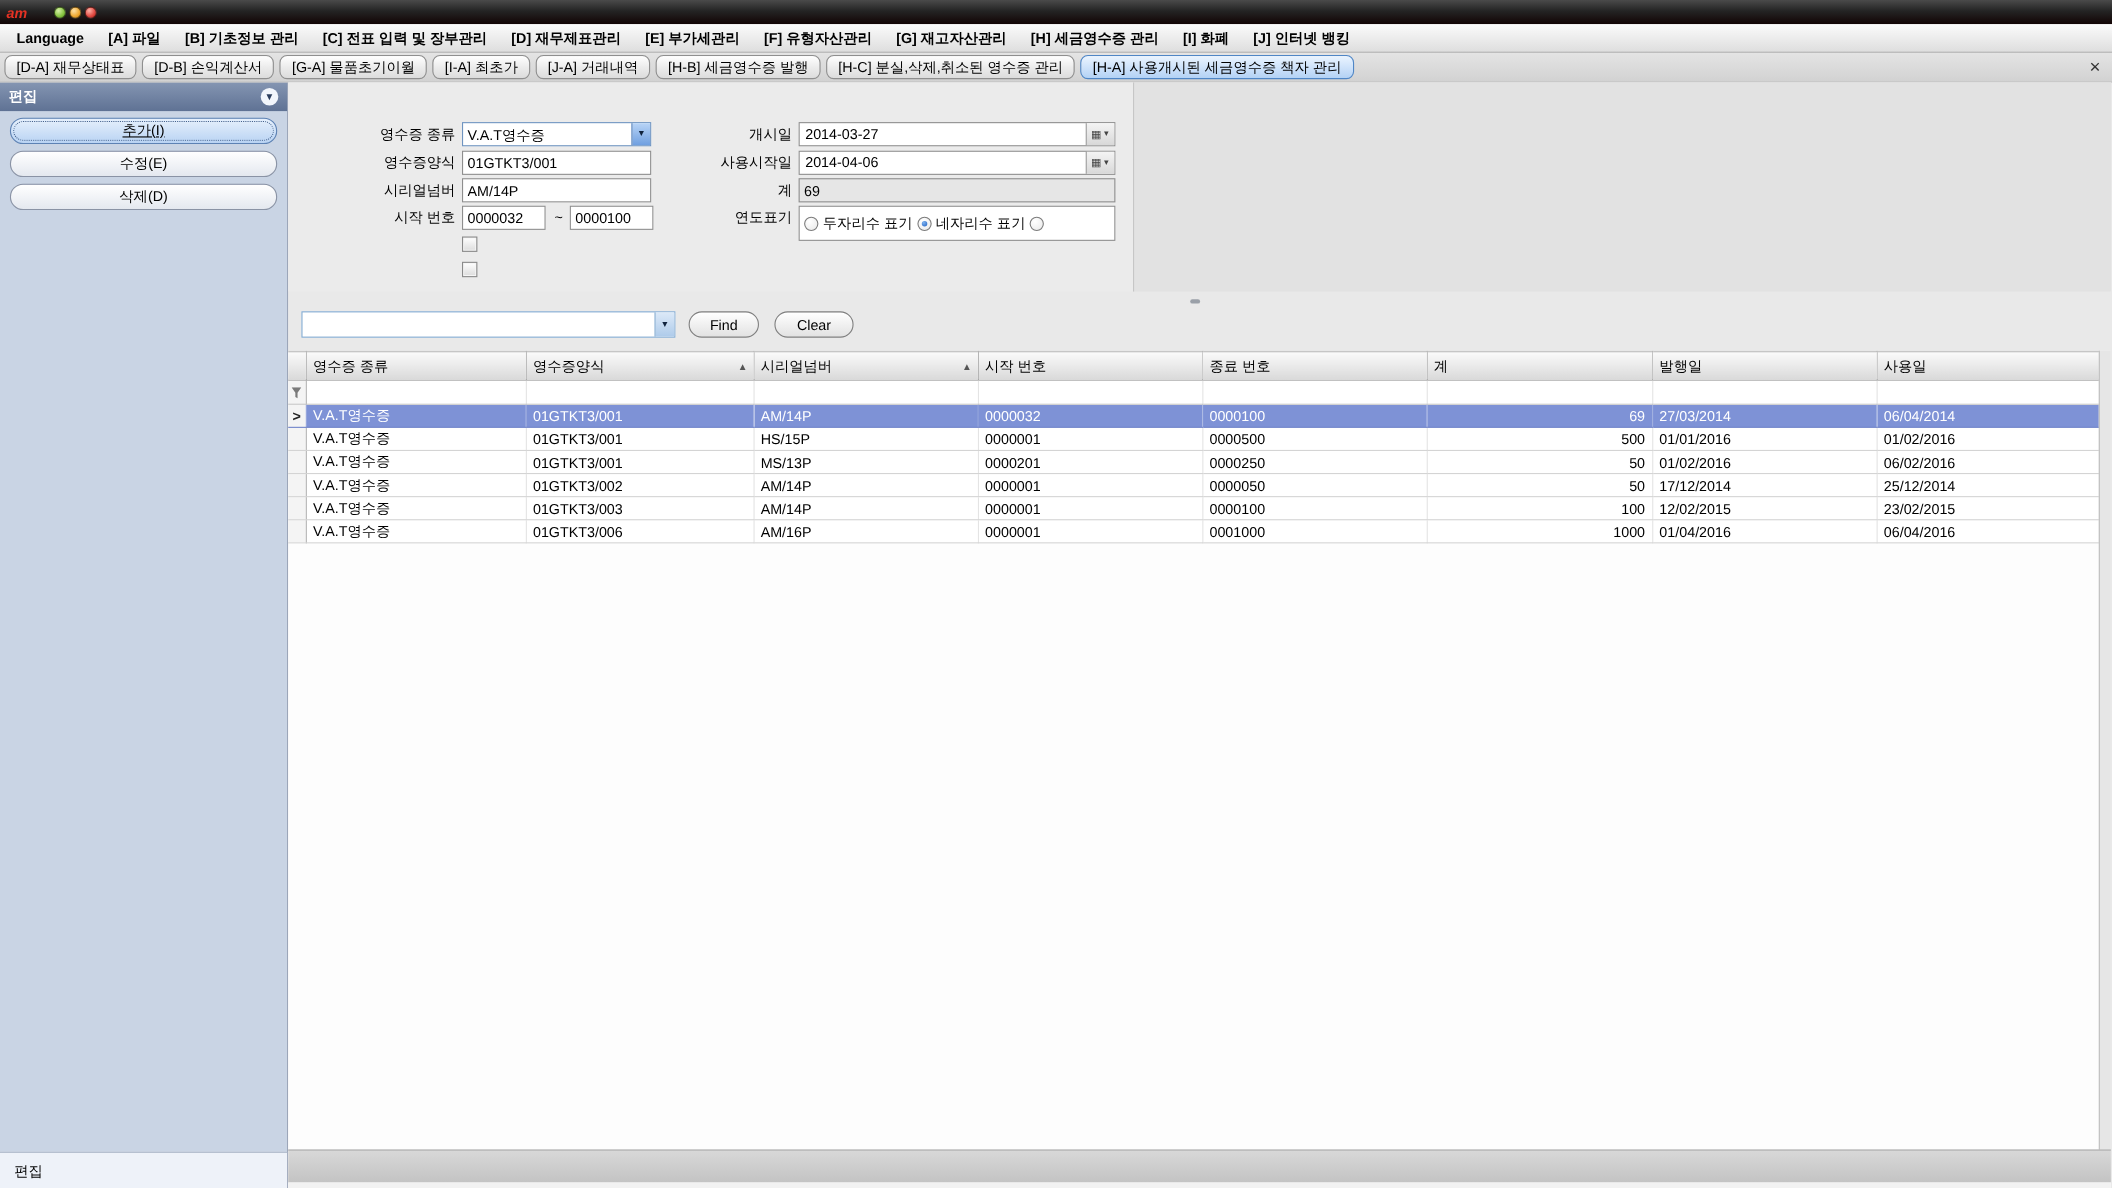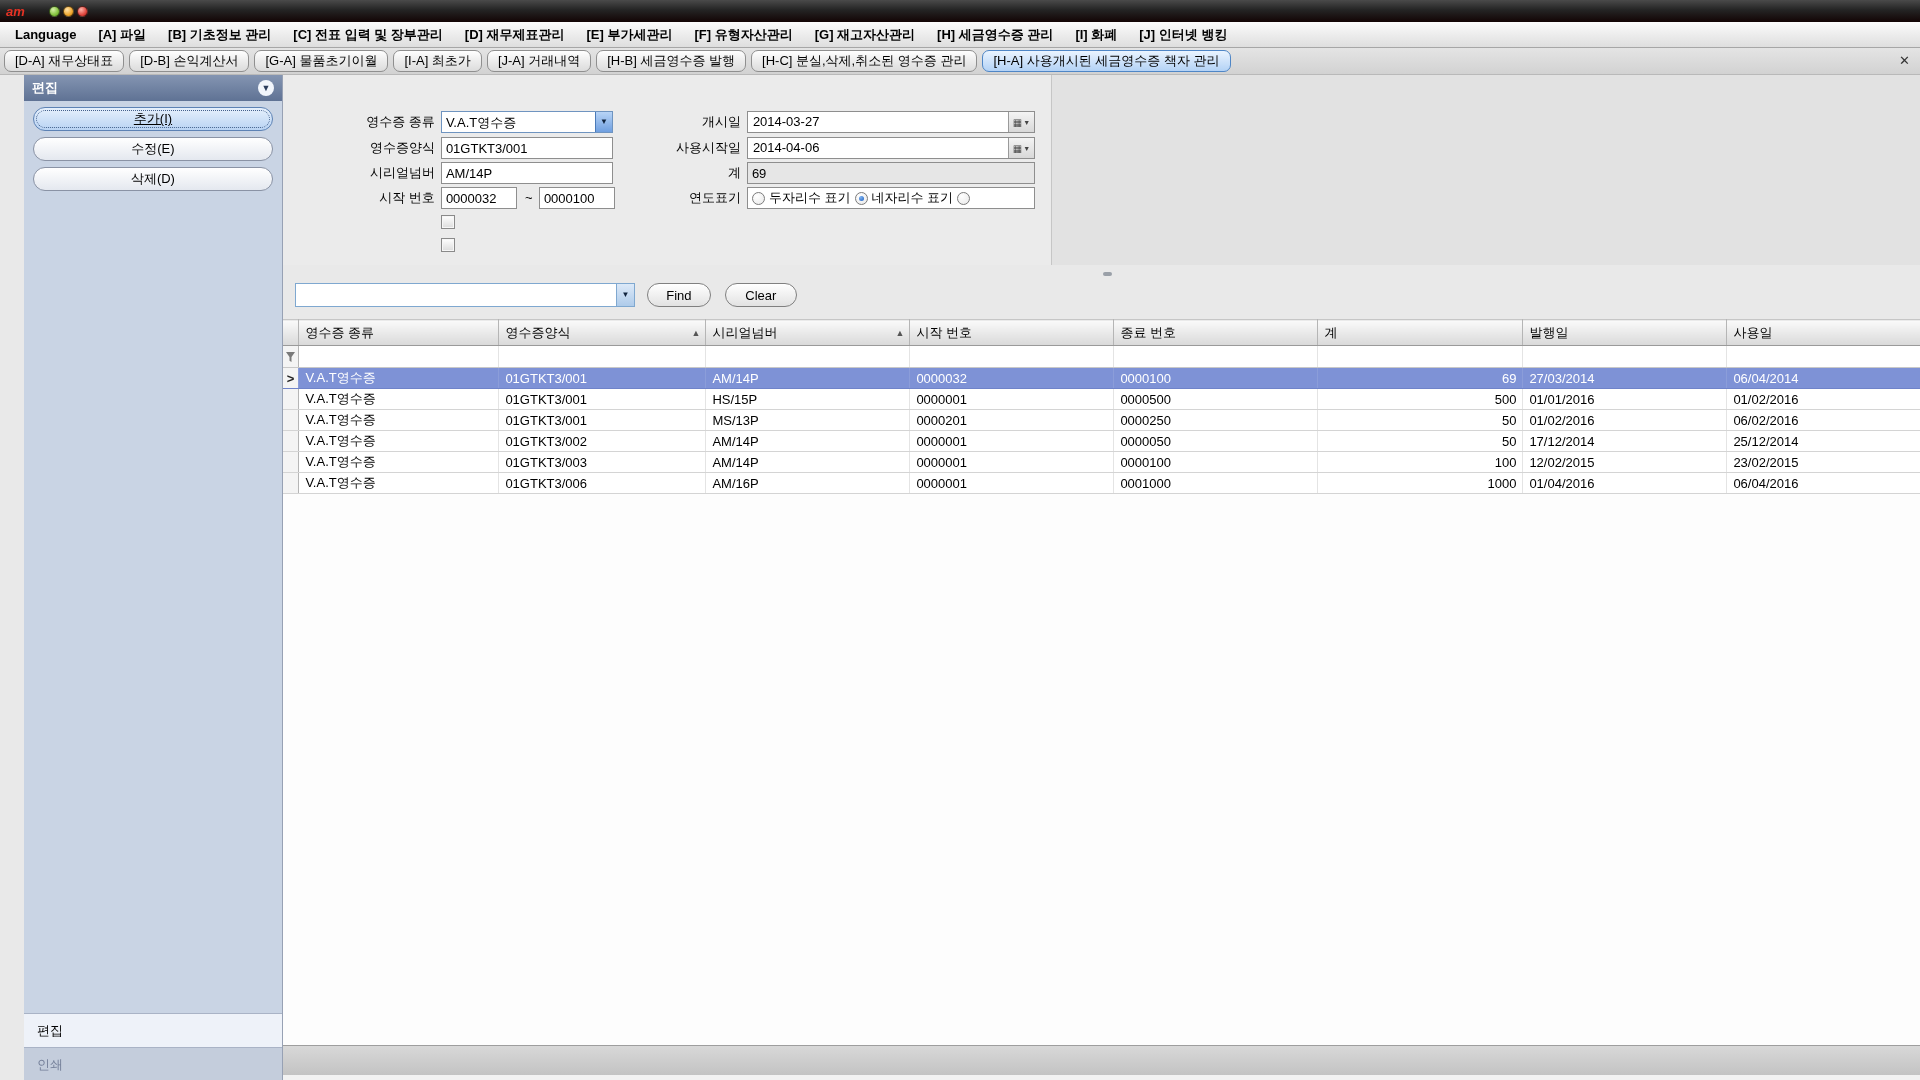--- a/index.html
+++ b/index.html
@@ -27,21 +27,21 @@
   
   .tabbar { height:27px; background:linear-gradient(180deg,#e4e4e4,#d2d2d2); display:flex; align-items:center;
             padding:0 4px; position:relative; border-bottom:1px solid #b9b9b9; }
   .tab { height:22px; line-height:20px; padding:0 10px; margin-right:5px; white-space:nowrap;
          border:1px solid #8f8f8f; border-radius:7px;
          background:linear-gradient(180deg,#ffffff,#ececec 50%,#dcdcdc); font-size:13px; cursor:default; }
   .tab.active { background:linear-gradient(180deg,#eaf4ff,#cfe3fa 50%,#b3d2f5); border-color:#4f86c6; }
   .tab-close { position:absolute; right:10px; top:5px; font-size:13px; color:#333; font-weight:bold; cursor:default; }
 
   
-  .app-body { display:flex; height:1006px;padding-left:24px; }
+  .app-body { display:flex; height:1006px; }
 
   
   .sidebar { width:262px; background:#c9d4e4; border-right:1px solid #97a1b4; display:flex; flex-direction:column; }
   .sb-header { height:26px; background:linear-gradient(180deg,#8495b2,#5f7294); color:#fff; font-weight:bold;
                display:flex; align-items:center; padding:0 8px; }
   .sb-header .sb-title { flex:1; }
   .sb-collapse { width:16px; height:16px; border-radius:50%; background:#f2f6fc; color:#2c3e5d;
                  font-size:9px; line-height:16px; text-align:center; cursor:default; }
   .sb-btn { height:24px; margin:6px 9px 0 9px; border:1px solid #8a93a5; border-radius:12px;
             background:linear-gradient(180deg,#ffffff,#e4e8ef); font-size:13px; cursor:default;
@@ -170,21 +170,20 @@
     <div class="sidebar">
       <div class="sb-header">
         <span class="sb-title">편집</span>
         <span class="sb-collapse">▼</span>
       </div>
       <button class="sb-btn focused">추가(I)</button>
       <button class="sb-btn">수정(E)</button>
       <button class="sb-btn">삭제(D)</button>
       <div class="sb-spacer"></div>
       <div class="sb-bottom-item">편집</div>
-      <div class="sb-bottom-item dim">인쇄</div>
     </div>
 
     <div class="content">
 
       <div class="form-panel">
 
         <span class="f-label" style="left:2px; top:36px;">영수증 종류</span>
         <div class="combo" style="left:158px; top:36px; width:172px;">
           <span class="combo-text">V.A.T영수증</span>
           <span class="combo-btn">▼</span>
@@ -219,21 +218,21 @@
           <span class="date-btn">
               <span>▦</span>
               <span class="arr">▼</span>
             </span>
         </div>
 
         <span class="f-label" style="left:308px; top:87px;">계</span>
         <input class="f-field" readonly="" style="left: 464px; top: 87px; width: 288px;" value="69">
 
         <span class="f-label" style="left:308px; top:112px;">연도표기</span>
-        <div class="radio-row" style="left:464px; top:112px; width:288px; height:22px;">
+        <div class="radio-row" style="left:464px; top:112px; width:288px; height:32px;">
           <span class="radio"></span>
           <span class="radio-label">두자리수 표기</span>
           <span class="radio checked"></span>
           <span class="radio-label">네자리수 표기</span>
           <span class="radio"></span>
         </div>
       </div>
 
       <div class="form-right"></div>
 

